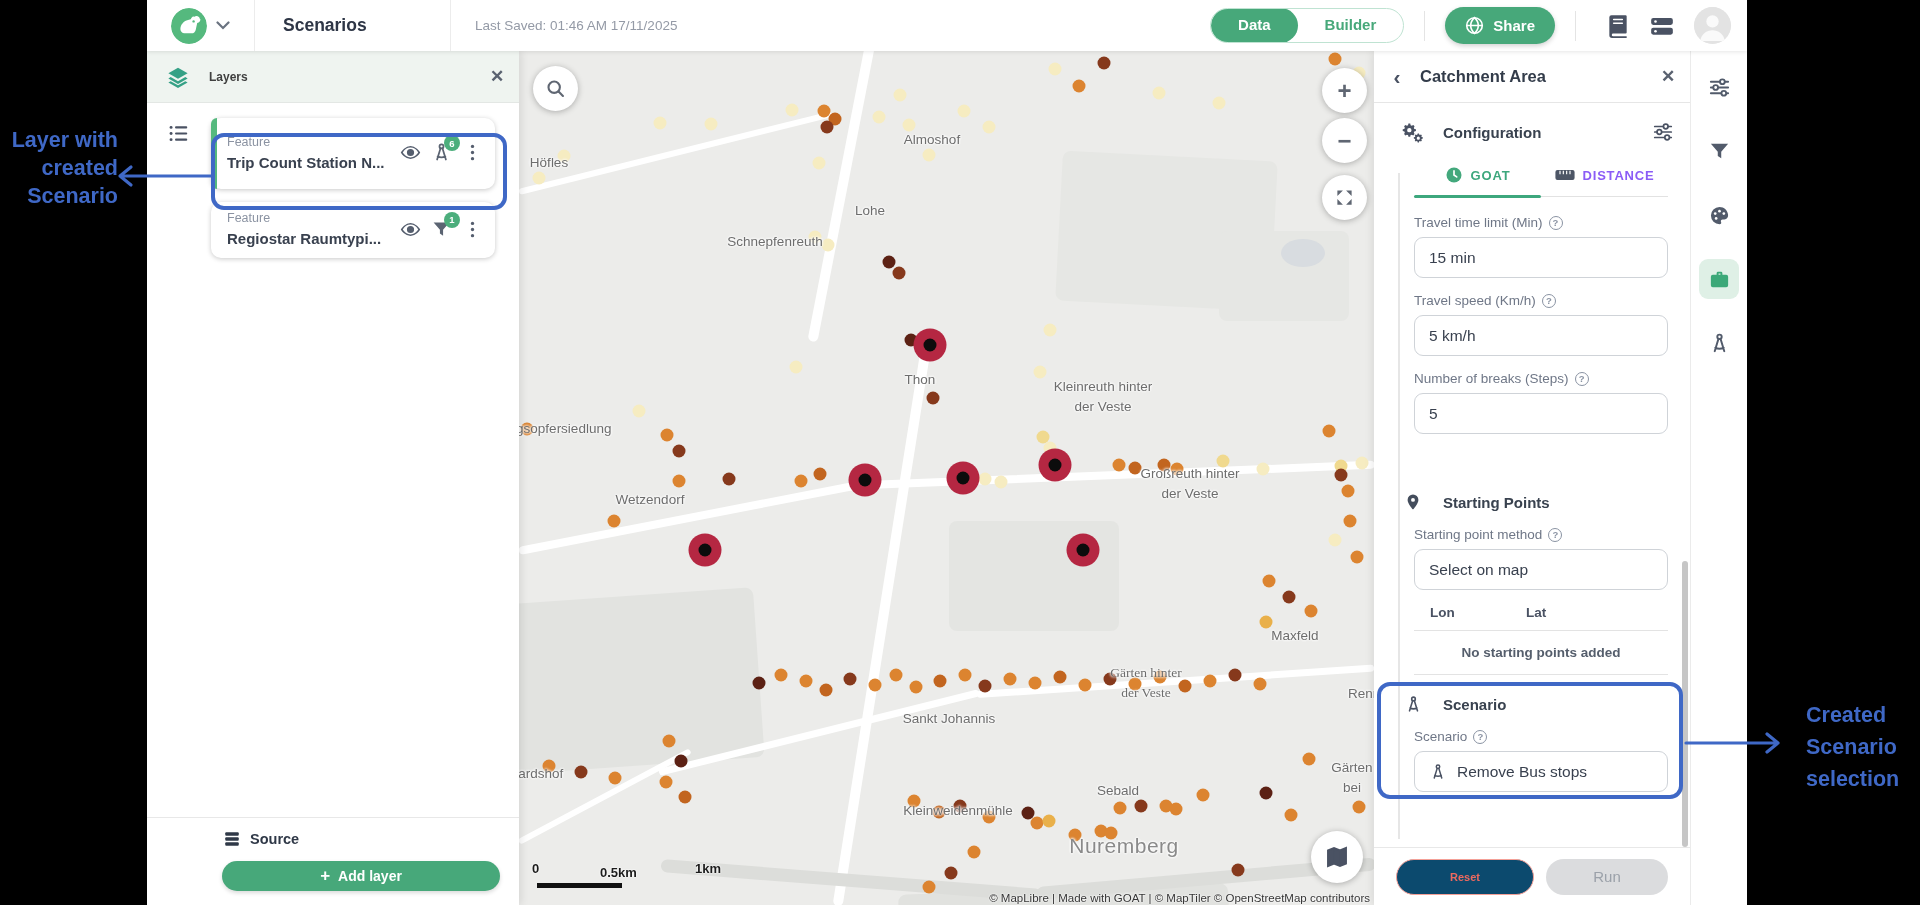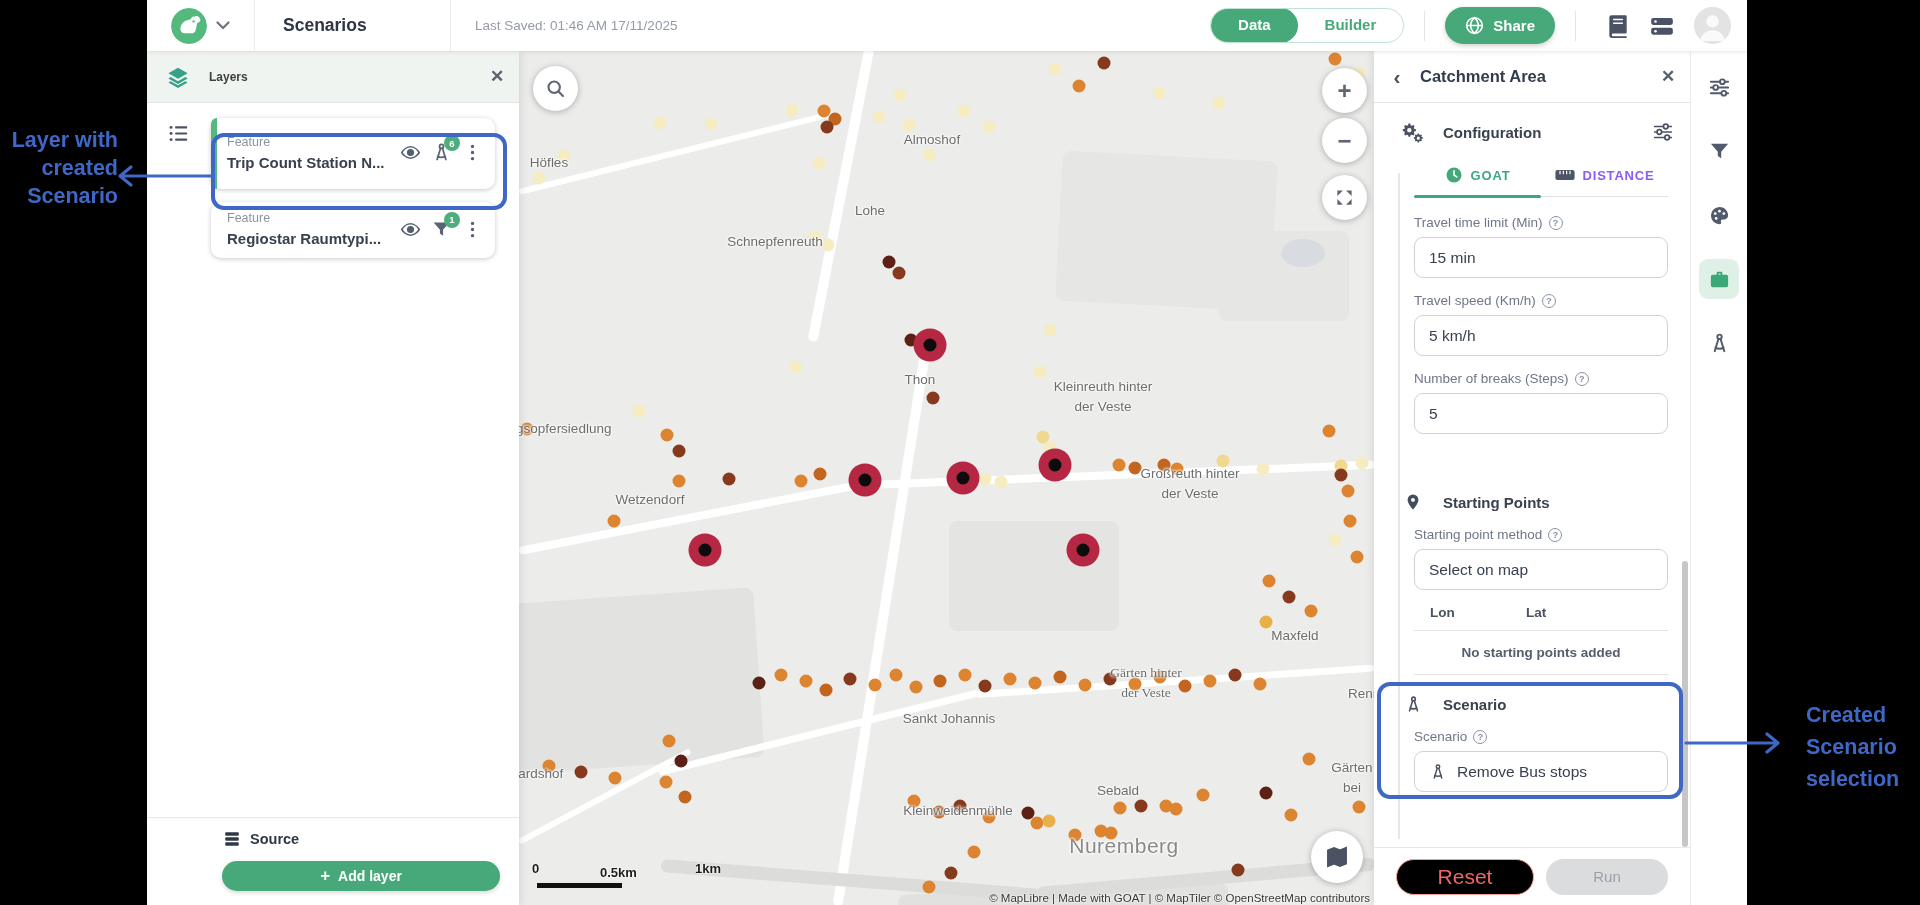--- a/index.html
+++ b/index.html
@@ -80,21 +80,21 @@
   .field { margin:0 22px 15px 40px; position:relative; z-index:2; }
   .f-label { font-size:13.5px; color:#6f7787; margin-bottom:7px; display:flex; align-items:center; gap:6px; }
   .qmark { width:14px; height:14px; border:1.2px solid #8a93a3; border-radius:50%; color:#8a93a3; font-size:9.5px; font-weight:bold; display:inline-flex; align-items:center; justify-content:center; }
   .f-input { height:41px; border:1px solid #cfd3d8; border-radius:9px; background:#fff; display:flex; align-items:center; gap:10px; padding:0 14px; font-size:15.5px; color:#39414f; }
   .sec-gap { height:42px; }
   .lonlat { display:flex; margin:6px 22px 0 40px; position:relative; z-index:2; }
   .lonlat span { font-size:13.5px; font-weight:bold; color:#4a5263; width:96px; padding-left:16px; }
   .ll-div { height:1px; background:#e3e3e3; margin:10px 22px 0 40px; position:relative; z-index:2; }
   .empty-row { text-align:center; font-size:13.5px; font-weight:bold; color:#555e6c; margin:14px 22px 14px 40px; position:relative; z-index:2; }
   .rp-footer { border-top:1px solid #e8e8e8; height:58px; display:flex; align-items:center; padding:0 22px; gap:12px; }
-  .reset-btn { width:138px; height:36px; border:1.5px solid #f4a097; border-radius:999px; background:#000000; color:#ee695f; font-size:21px; display:flex; align-items:center; justify-content:center; }
+  .reset-btn { width:138px; height:36px; border:1.5px solid #f4a097; border-radius:999px; background:#0c4a6e; color:#ee695f; font-size:11px; display:flex; align-items:center; justify-content:center;font-weight:bold; }
   .run-btn { flex:1; height:36px; border-radius:999px; background:#dbdcde; color:#9ba1a9; font-size:15px; display:flex; align-items:center; justify-content:center; }
   .rp-scrollbar { position:absolute; right:2px; top:510px; width:6px; height:286px; border-radius:3px; background:#c6c6c6; z-index:8; }
 
   
   .tools-rail { width:57px; background:#fff; border-left:1px solid #ebebeb; display:flex; flex-direction:column; align-items:center; padding-top:16px; gap:24px; z-index:6; }
   .rail-btn { width:40px; height:40px; border-radius:9px; display:flex; align-items:center; justify-content:center; color:#525b6b; }
   .rail-btn.active { background:#dff0e6; color:#3ba878; }
   .rail-btn svg { width:23px; height:23px; }
 
   

